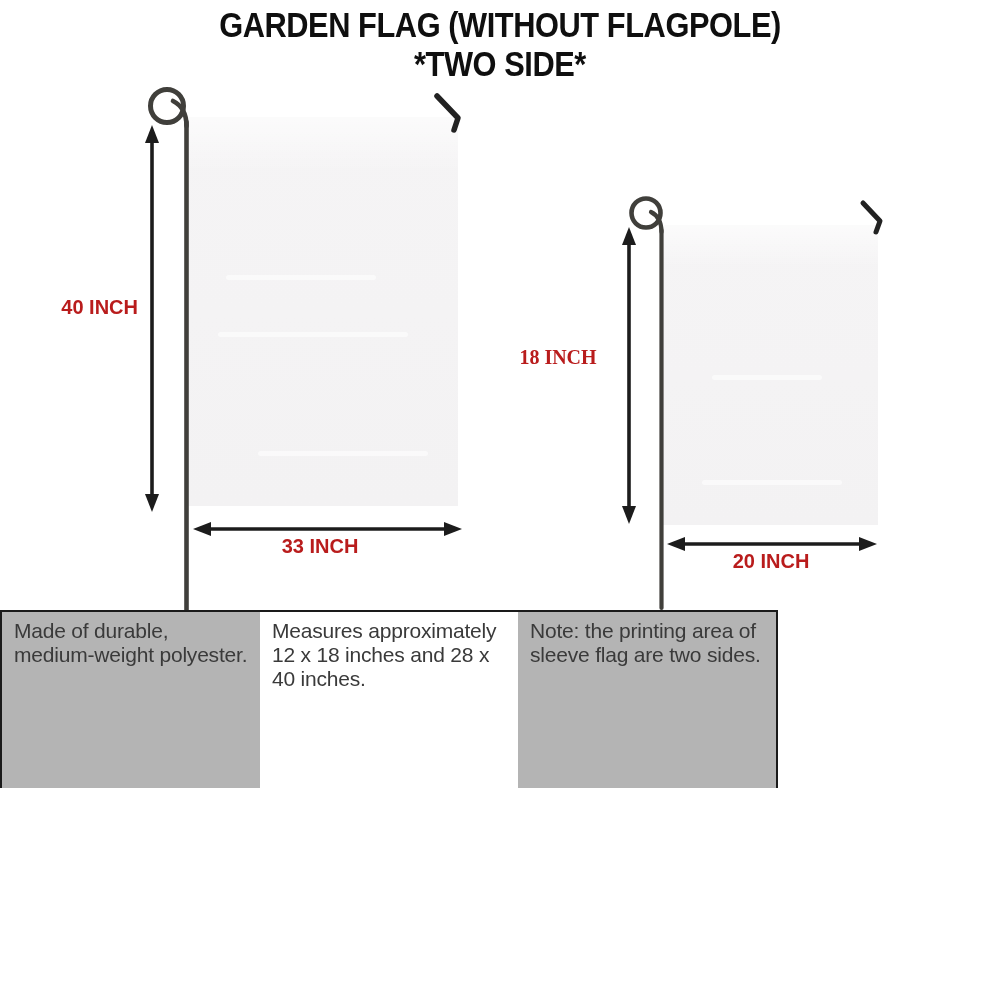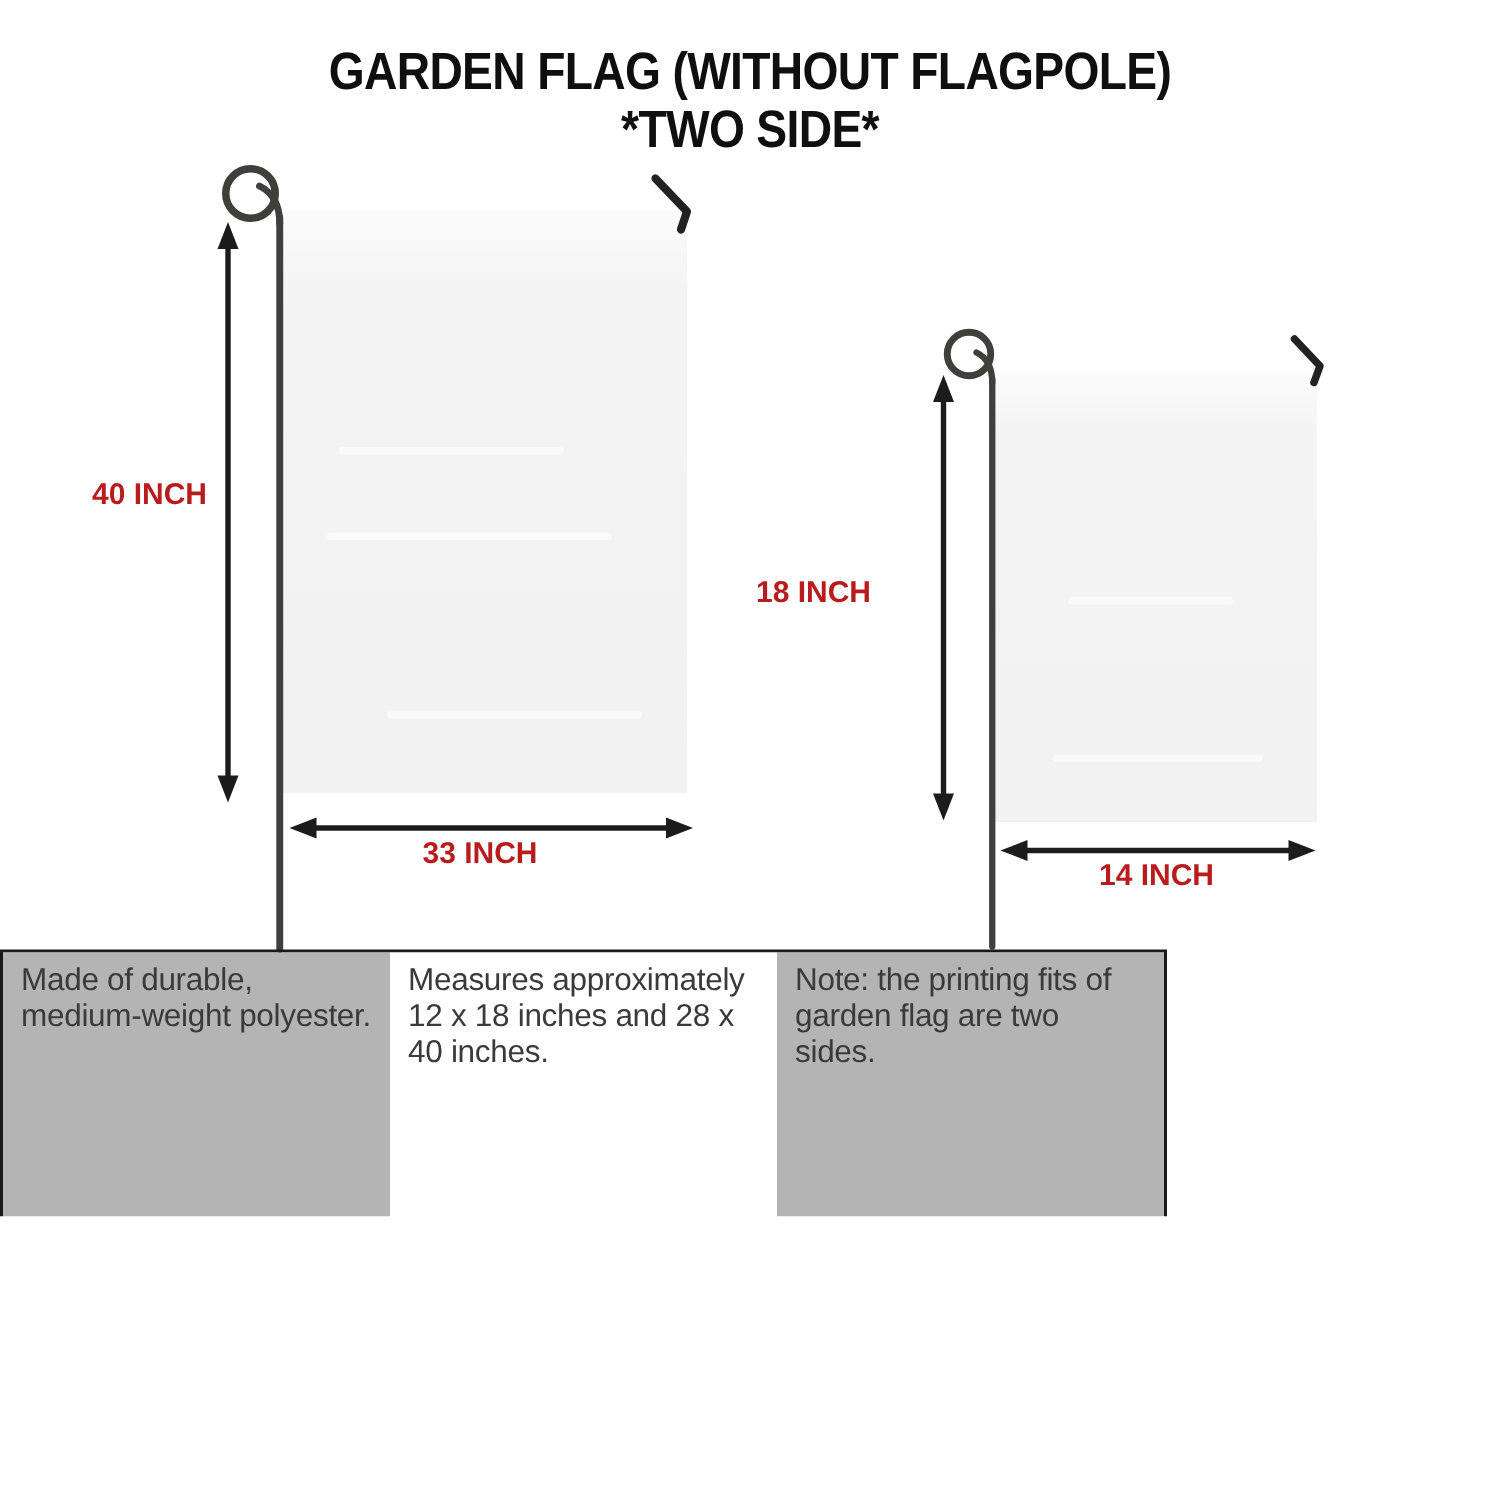--- a/index.html
+++ b/index.html
@@ -1,39 +1,38 @@
 <!DOCTYPE html>
 <html style="--title-text: #0f0f0f; --dimension-text: #121212; --row-text: #3a3a3a; --row-shaded-bg: #b4b4b4; --row-plain-bg: #ffffff; --table-border: #1a1a1a; --flag-fill: #f5f4f5; --pole: #403f3b; --arrow: #1c1c1c;"><head>
 <meta charset="utf-8">
 <style>
   html,body{margin:0;padding:0;background:#ffffff;}
   .stage{
     position:relative;width:1000px;height:788px;background:#fff;overflow:hidden;
     font-family:"Liberation Sans", sans-serif;
-    margin-top:23px;
   }
   
   .title{position:absolute;top:5px;left:0;width:1000px;text-align:center;
          color:var(--title-text,#0f0f0f);font-weight:800;}
   .title .tline{display:block;font-size:35px;line-height:39px;letter-spacing:-0.5px;
                 transform:scaleX(0.88);transform-origin:50% 50%;white-space:nowrap;}
   
   .flag{position:absolute;background:
         linear-gradient(180deg, rgba(255,255,255,0.65) 0%, rgba(255,255,255,0) 14%),
         linear-gradient(180deg, var(--flag-fill,#f5f4f5) 0%, #f3f2f3 100%);}
   .flag-large{left:188px;top:117px;width:270px;height:389px;}
   .flag-small{left:662px;top:225px;width:216px;height:300px;}
   .streak{position:absolute;height:5px;border-radius:3px;background:rgba(255,255,255,0.55);}
   
   .overlay{position:absolute;left:0;top:0;pointer-events:none;}
   
   .dim{position:absolute;font-size:20px;font-weight:700;color:#b91c1c;letter-spacing:0;}
   .dim-40{left:30px;top:296px;width:108px;text-align:right;}
   .dim-28{left:245px;top:535px;width:150px;text-align:center;}
-  .dim-18{left:504px;top:361px;width:108px;text-align:left;}
+  .dim-18{left:504px;top:346px;width:108px;text-align:center;font-family:Liberation Serif, serif;}
   .dim-12{left:696px;top:550px;width:150px;text-align:center;}
   
   .features{position:absolute;left:0;top:610px;width:778px;height:290px;
             border:2px solid var(--table-border,#1a1a1a);box-sizing:border-box;
             display:flex;flex-direction:row;}
   .feature-row{flex:1;background:var(--row-plain-bg,#ffffff);
                border-bottom:2px solid var(--table-border,#1a1a1a);
                box-sizing:border-box;padding:7px 12px 0 12px;
                font-size:21px;letter-spacing:-0.2px;color:var(--row-text,#3a3a3a);}
   .feature-row:last-child{border-bottom:none;}
@@ -97,27 +96,27 @@
     <g stroke="var(--arrow,#1c1c1c)" fill="var(--arrow,#1c1c1c)">
       <line x1="684" y1="544" x2="860" y2="544" stroke-width="3.6"></line>
       <polygon points="667,544 685,537 685,551" stroke="none"></polygon>
       <polygon points="877,544 859,537 859,551" stroke="none"></polygon>
     </g>
   </svg>
 
   <div class="dim dim-40">40 INCH</div>
   <div class="dim dim-28">33 INCH</div>
   <div class="dim dim-18">18 INCH</div>
-  <div class="dim dim-12">14 INCH</div>
+  <div class="dim dim-12">20 INCH</div>
 
   <div class="features">
     <div class="feature-row shaded">
       <span>Made of durable, medium-weight polyester.</span>
     </div>
     <div class="feature-row">
       <span>Measures approximately 12 x 18 inches and 28 x 40 inches.</span>
     </div>
     <div class="feature-row shaded">
-      <span>Note: the printing fits of garden flag are two sides.</span>
+      <span>Note: the printing area of sleeve flag are two sides.</span>
     </div>
   </div>
 
 </div>
 
 </body></html>

